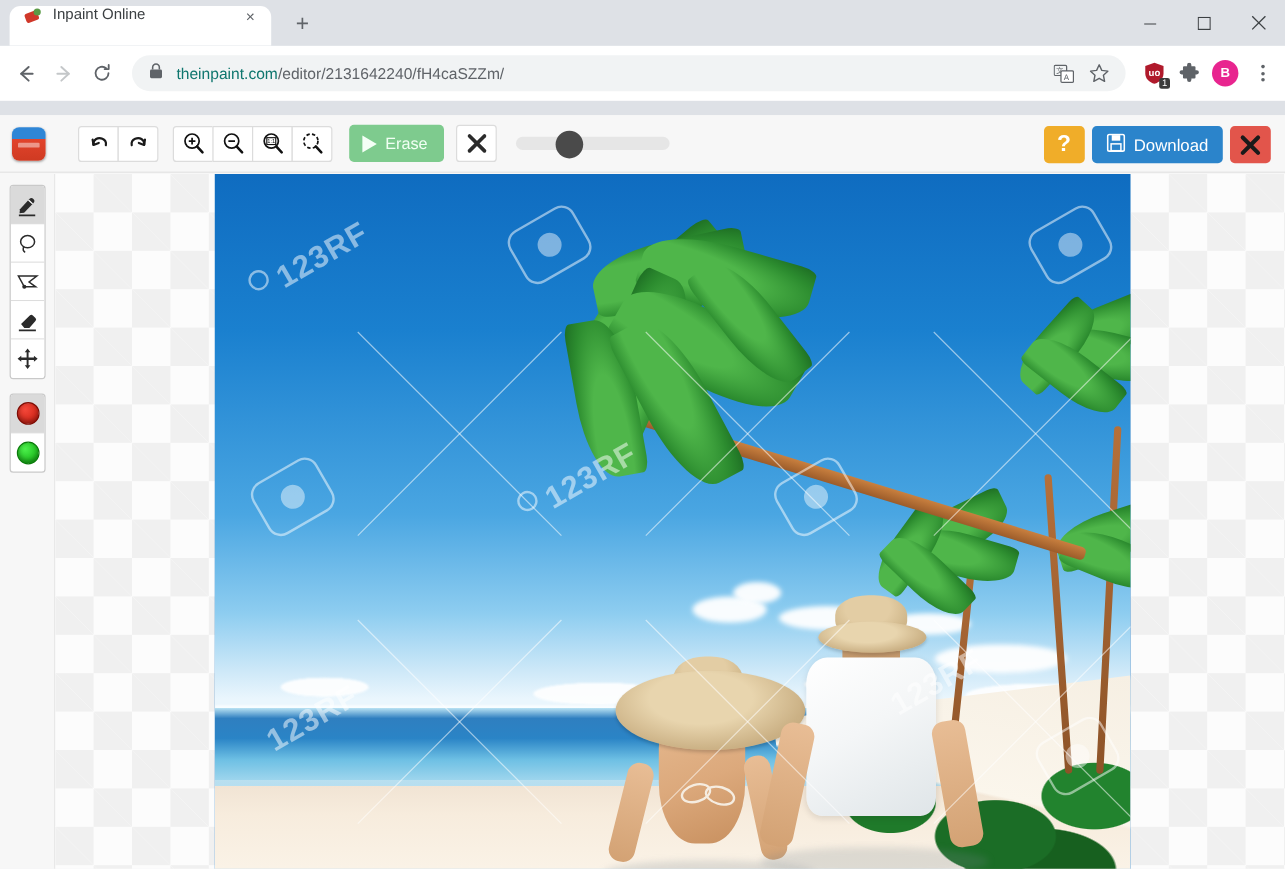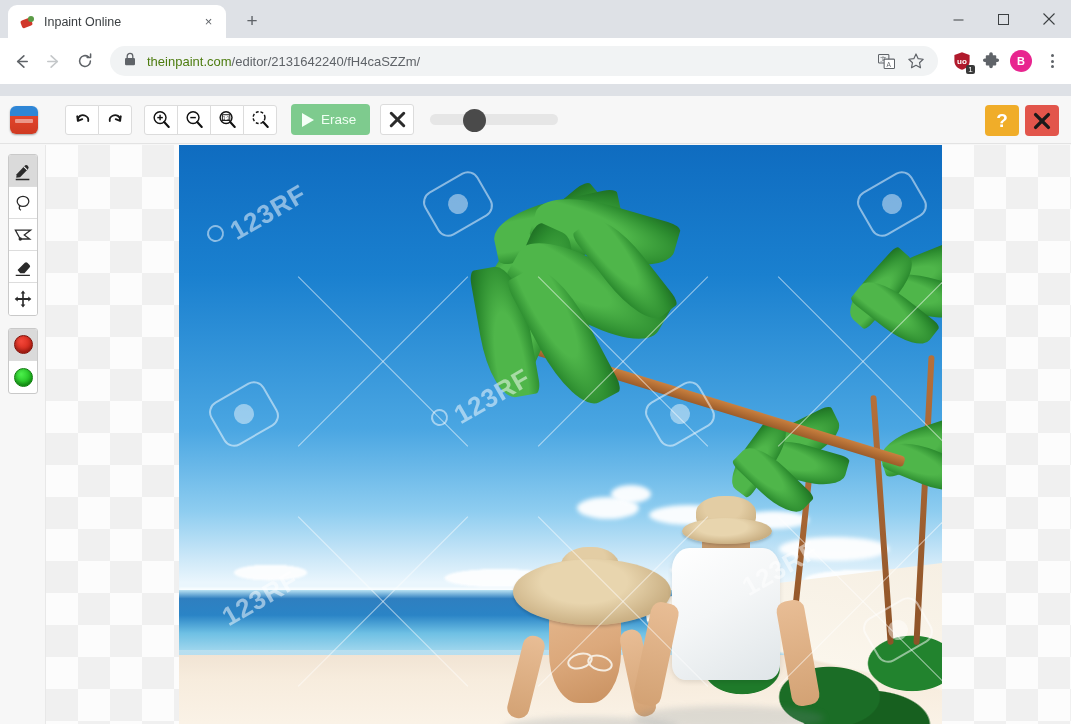--- a/index.html
+++ b/index.html
@@ -12,21 +12,21 @@
   
   .browser { width: 1071px; height: 724px; position: relative; background:#dee1e6; }
 
   .tabstrip {
     height: 38px; background:#dee1e6; position:relative;
     display:flex; align-items:flex-end; padding-left:8px;
   }
   .tab {
     width: 218px; height: 33px; background:#fff;
     border-radius: 9px 9px 0 0;
-    display:flex; align-items:center; padding: 0 9px 0 11px;
+    display:flex; padding: 0 9px 0 11px;
     position:relative; gap:9px;
   }
   .tab-favicon {
     width:16px; height:16px; flex:0 0 16px;
     position:relative;
   }
   .tab-favicon .f-body{
     position:absolute; left:2px; top:5px; width:11px; height:8px;
     background:#d0382a; border-radius:2px; transform:rotate(-20deg);
   }
@@ -64,21 +64,21 @@
   }
   .navbtn svg { display:block; }
   .omnibox {
     flex:1; height:30px; background:#f1f3f4; border-radius:15px;
     display:flex; align-items:center; padding:0 12px 0 14px; gap:11px;
     margin: 0 6px 0 8px; min-width:0;
   }
   .omnibox .url {
     font-size:13px; color:#5f6368; white-space:nowrap; overflow:hidden;
   }
-  .omnibox .url b { color:#4d7c0f; font-weight:normal; }
+  .omnibox .url b { color:#0f766e; font-weight:normal; }
   .obox-right { margin-left:auto; display:flex; align-items:center; gap:10px; }
   .ob-icon { width:20px;height:20px;display:flex;align-items:center;justify-content:center;}
   .ext-icons { display:flex; align-items:center; gap:9px; padding-left:6px; }
   .ublock {
     width:20px;height:20px;position:relative;
   }
   .ublock-badge {
     position:absolute; right:-3px; bottom:-3px; background:#3a3a3a; color:#fff;
     font-size:8px; line-height:9px; min-width:9px; text-align:center;
     border-radius:2px; padding:0 1px;
@@ -505,20 +505,30 @@
           </svg>
       </div>
 
       <div class="slider-wrap">
         <div class="slider-track"></div>
         <div class="slider-thumb"></div>
       </div>
 
       <div class="right-tools">
         <div class="help-btn">?</div>
+        <div class="dl-btn">
+          <span>
+            <svg width="16" height="16" viewBox="0 0 18 18">
+                <rect x="1.2" y="1.2" width="15.6" height="15.6" rx="1.6" fill="none" stroke="#fff" stroke-width="1.5"></rect>
+                <rect x="5" y="1.8" width="8" height="5.2" fill="#fff"></rect>
+                <rect x="4.4" y="10" width="9.2" height="6.4" fill="none" stroke="#fff" stroke-width="1.4"></rect>
+              </svg>
+          </span>
+          <span>Download</span>
+        </div>
         <div class="close-red">
           <svg width="18" height="18" viewBox="0 0 18 18">
               <line x1="2.6" y1="2.6" x2="15.4" y2="15.4" stroke="#1a1a1a" stroke-width="3.4" stroke-linecap="round"></line>
               <line x1="15.4" y1="2.6" x2="2.6" y2="15.4" stroke="#1a1a1a" stroke-width="3.4" stroke-linecap="round"></line>
             </svg>
         </div>
       </div>
     </div>
 
     <div class="workspace">

